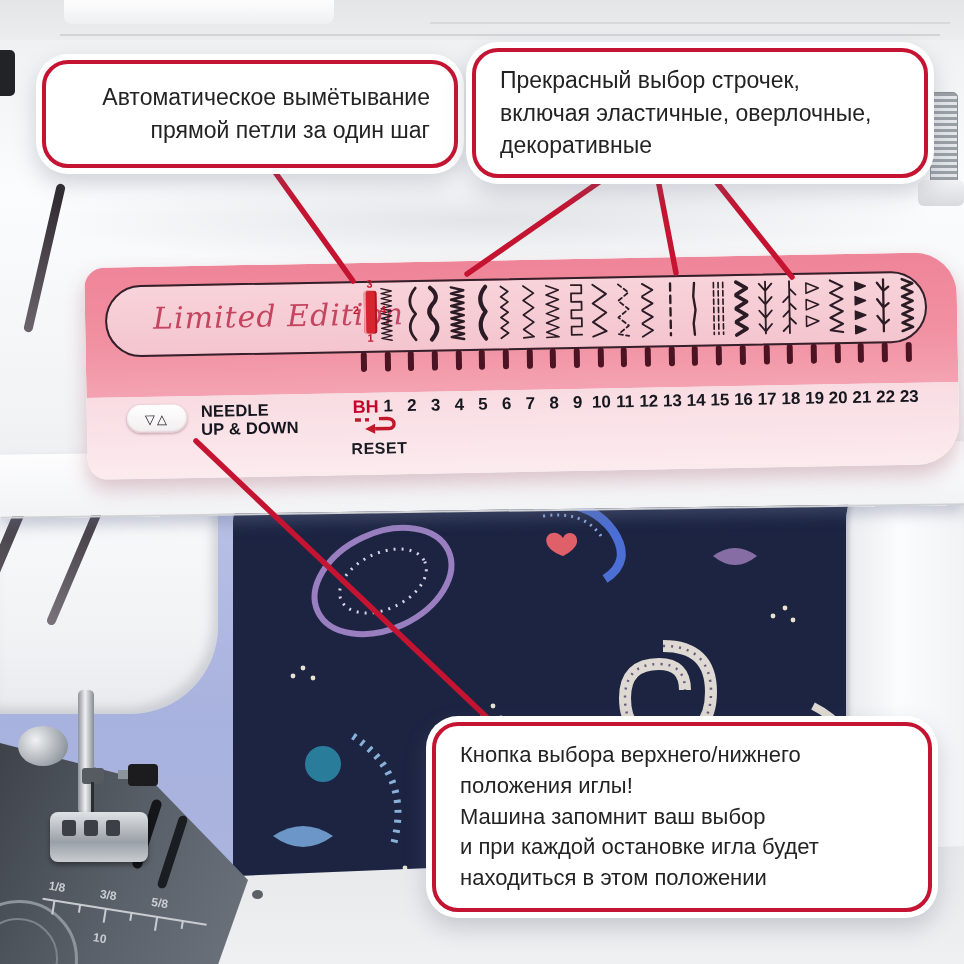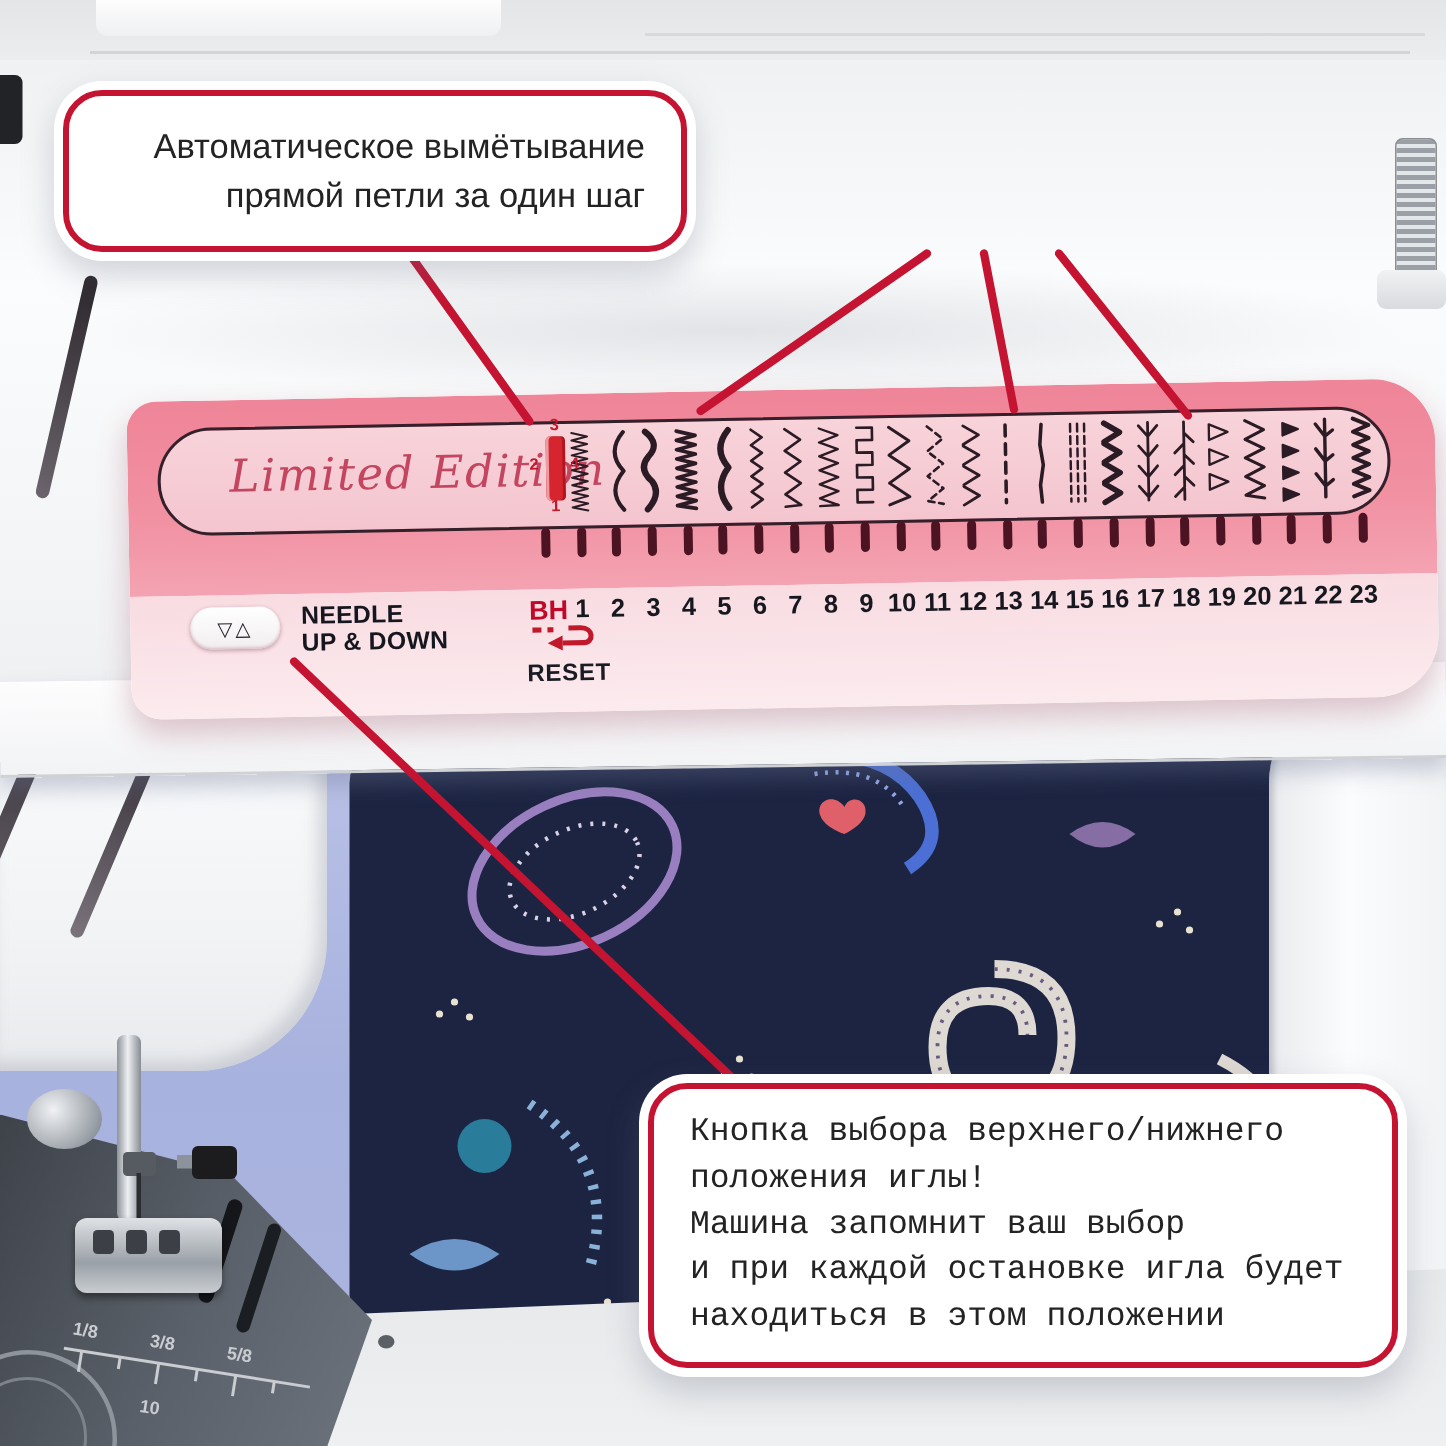--- a/index.html
+++ b/index.html
@@ -85,21 +85,21 @@
 
   
   .lines-svg{left:0;top:0;width:964px;height:964px;z-index:40;pointer-events:none;}
   .callout{z-index:50;background:#ffffff;border-radius:32px;padding:6px;box-shadow:0 10px 22px rgba(100,106,128,.28);}
   .callout-inner{border:4px solid #c41431;border-radius:26px;background:#fff;height:100%;box-sizing:border-box;
                  display:flex;align-items:center;}
   .callout-text{font-size:23px;line-height:1.42;color:#232323;padding:10px 24px;}
   .co-left{left:36px;top:54px;width:416px;height:108px;}
   .co-right{left:466px;top:42px;width:456px;height:130px;}
   .co-bottom{left:426px;top:716px;width:500px;height:190px;}
-  .co-bottom .callout-text{font-size:22px;line-height:1.40;font-family:Liberation Mono, monospace;}
+  .co-bottom .callout-text{font-size:22px;line-height:1.40;}
   .z30{z-index:30;}
 </style>
 </head>
 <body>
 
 <div class="stage">
 
   <div class="abs top-bg"></div>
   <div class="abs lid-bar"></div>
   <div class="abs lid-line"></div>
@@ -452,20 +452,25 @@
     <line x1="706" y1="169" x2="792" y2="277" stroke="#c41431" stroke-width="5.5" stroke-linecap="round"></line>
     <line x1="196" y1="441" x2="497" y2="727" stroke="#c41431" stroke-width="5.5" stroke-linecap="round"></line>
   </svg>
 
   <div class="abs callout co-left">
     <div class="callout-inner">
       <div class="callout-text" style="text-align:right;width:100%;">Автоматическое вымётывание<br>прямой петли за один шаг</div>
     </div>
   </div>
 
+  <div class="abs callout co-right">
+    <div class="callout-inner">
+      <div class="callout-text">Прекрасный выбор строчек,<br>включая эластичные, оверлочные,<br>декоративные</div>
+    </div>
+  </div>
 
   <div class="abs callout co-bottom">
     <div class="callout-inner">
       <div class="callout-text">Кнопка выбора верхнего/нижнего<br>положения иглы!<br>Машина запомнит ваш выбор<br>и при каждой остановке игла будет<br>находиться в этом положении</div>
     </div>
   </div>
 
 </div>
 
 </body></html>

